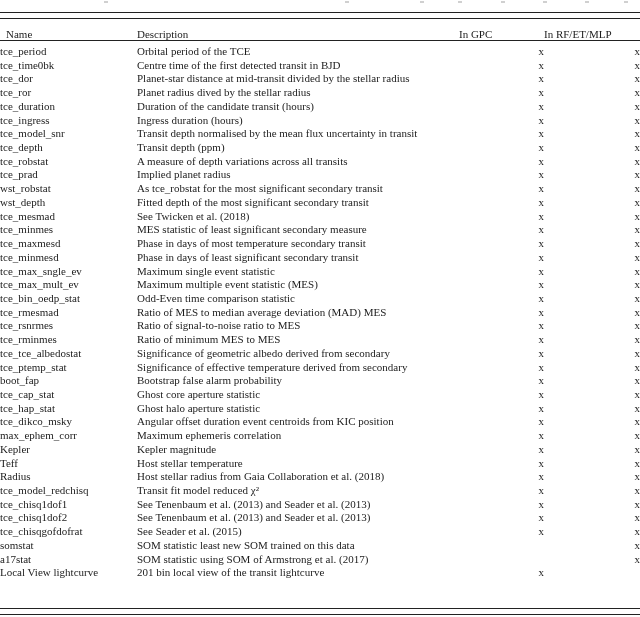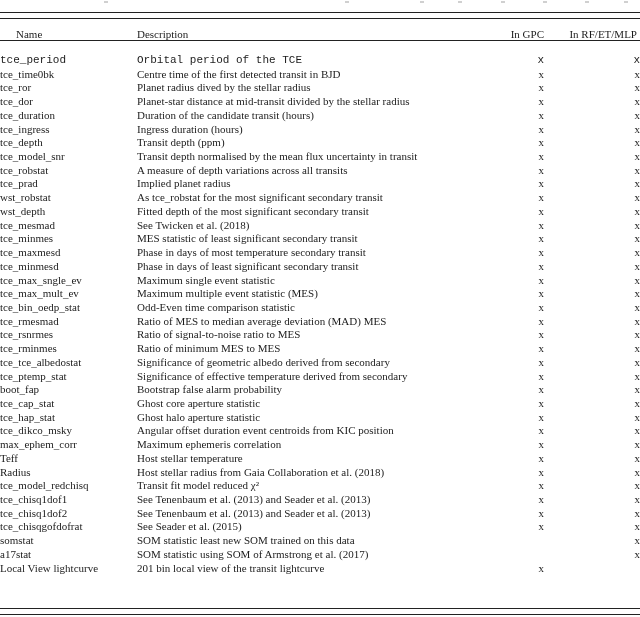--- a/index.html
+++ b/index.html
@@ -58,29 +58,29 @@
   col.c-desc { width: 322px; }
   col.c-gpc  { width: 85px; }
   col.c-rf   { width: 96px; }
 
   thead th {
     height: 23px;
     padding-bottom: 5px;
     border-bottom: 1.1px solid #222;
     text-align: left;
   }
-  thead th.num { text-align: right; }
-  thead th.h-name { padding-left: 16px; }
+  thead th.num { text-align: left; }
+  thead th.h-name { padding-left: 6px; }
   thead th.h-rf { padding-right: 3px; }
 
   tbody td {
     height: 13.72px;
     line-height: 13.72px;
   }
-  tbody tr:first-child td { padding-top: 13px; font-family: Liberation Mono, monospace; }
+  tbody tr:first-child td { padding-top: 4px; }
   td.cell-name { padding-left: 6px; }
   td.cell-mark { text-align: right; }
   td.cell-gpc { padding-right: 6px; }
   td.cell-rf  { padding-right: 8px; }
 </style>
 </head>
 <body>
 
 <div class="page">
 
@@ -121,62 +121,62 @@
     </tr>
 
     <tr>
       <td class="cell-name">tce_time0bk</td>
       <td class="cell-desc">Centre time of the first detected transit in BJD</td>
       <td class="cell-mark cell-gpc">x</td>
       <td class="cell-mark cell-rf">x</td>
     </tr>
 
     <tr>
+      <td class="cell-name">tce_dor</td>
+      <td class="cell-desc">Planet-star distance at mid-transit divided by the stellar radius</td>
+      <td class="cell-mark cell-gpc">x</td>
+      <td class="cell-mark cell-rf">x</td>
+    </tr>
+
+    <tr>
       <td class="cell-name">tce_ror</td>
       <td class="cell-desc">Planet radius dived by the stellar radius</td>
       <td class="cell-mark cell-gpc">x</td>
       <td class="cell-mark cell-rf">x</td>
     </tr>
 
     <tr>
-      <td class="cell-name">tce_dor</td>
-      <td class="cell-desc">Planet-star distance at mid-transit divided by the stellar radius</td>
-      <td class="cell-mark cell-gpc">x</td>
-      <td class="cell-mark cell-rf">x</td>
-    </tr>
-
-    <tr>
       <td class="cell-name">tce_duration</td>
       <td class="cell-desc">Duration of the candidate transit (hours)</td>
       <td class="cell-mark cell-gpc">x</td>
       <td class="cell-mark cell-rf">x</td>
     </tr>
 
     <tr>
       <td class="cell-name">tce_ingress</td>
       <td class="cell-desc">Ingress duration (hours)</td>
       <td class="cell-mark cell-gpc">x</td>
       <td class="cell-mark cell-rf">x</td>
     </tr>
 
     <tr>
+      <td class="cell-name">tce_model_snr</td>
+      <td class="cell-desc">Transit depth normalised by the mean flux uncertainty in transit</td>
+      <td class="cell-mark cell-gpc">x</td>
+      <td class="cell-mark cell-rf">x</td>
+    </tr>
+
+    <tr>
       <td class="cell-name">tce_depth</td>
       <td class="cell-desc">Transit depth (ppm)</td>
       <td class="cell-mark cell-gpc">x</td>
       <td class="cell-mark cell-rf">x</td>
     </tr>
 
     <tr>
-      <td class="cell-name">tce_model_snr</td>
-      <td class="cell-desc">Transit depth normalised by the mean flux uncertainty in transit</td>
-      <td class="cell-mark cell-gpc">x</td>
-      <td class="cell-mark cell-rf">x</td>
-    </tr>
-
-    <tr>
       <td class="cell-name">tce_robstat</td>
       <td class="cell-desc">A measure of depth variations across all transits</td>
       <td class="cell-mark cell-gpc">x</td>
       <td class="cell-mark cell-rf">x</td>
     </tr>
 
     <tr>
       <td class="cell-name">tce_prad</td>
       <td class="cell-desc">Implied planet radius</td>
       <td class="cell-mark cell-gpc">x</td>
@@ -201,21 +201,21 @@
     <tr>
       <td class="cell-name">tce_mesmad</td>
       <td class="cell-desc">See Twicken et al. (2018)</td>
       <td class="cell-mark cell-gpc">x</td>
       <td class="cell-mark cell-rf">x</td>
     </tr>
 
 
     <tr>
       <td class="cell-name">tce_minmes</td>
-      <td class="cell-desc">MES statistic of least significant secondary transit</td>
+      <td class="cell-desc">MES statistic of least significant secondary measure</td>
       <td class="cell-mark cell-gpc">x</td>
       <td class="cell-mark cell-rf">x</td>
     </tr>
 
     <tr>
       <td class="cell-name">tce_maxmesd</td>
       <td class="cell-desc">Phase in days of most temperature secondary transit</td>
       <td class="cell-mark cell-gpc">x</td>
       <td class="cell-mark cell-rf">x</td>
     </tr>
@@ -311,20 +311,26 @@
       <td class="cell-mark cell-rf">x</td>
     </tr>
 
     <tr>
       <td class="cell-name">max_ephem_corr</td>
       <td class="cell-desc">Maximum ephemeris correlation</td>
       <td class="cell-mark cell-gpc">x</td>
       <td class="cell-mark cell-rf">x</td>
     </tr>
 
+    <tr>
+      <td class="cell-name">Kepler</td>
+      <td class="cell-desc">Kepler magnitude</td>
+      <td class="cell-mark cell-gpc">x</td>
+      <td class="cell-mark cell-rf">x</td>
+    </tr>
 
     <tr>
       <td class="cell-name">Teff</td>
       <td class="cell-desc">Host stellar temperature</td>
       <td class="cell-mark cell-gpc">x</td>
       <td class="cell-mark cell-rf">x</td>
     </tr>
 
     <tr>
       <td class="cell-name">Radius</td>

